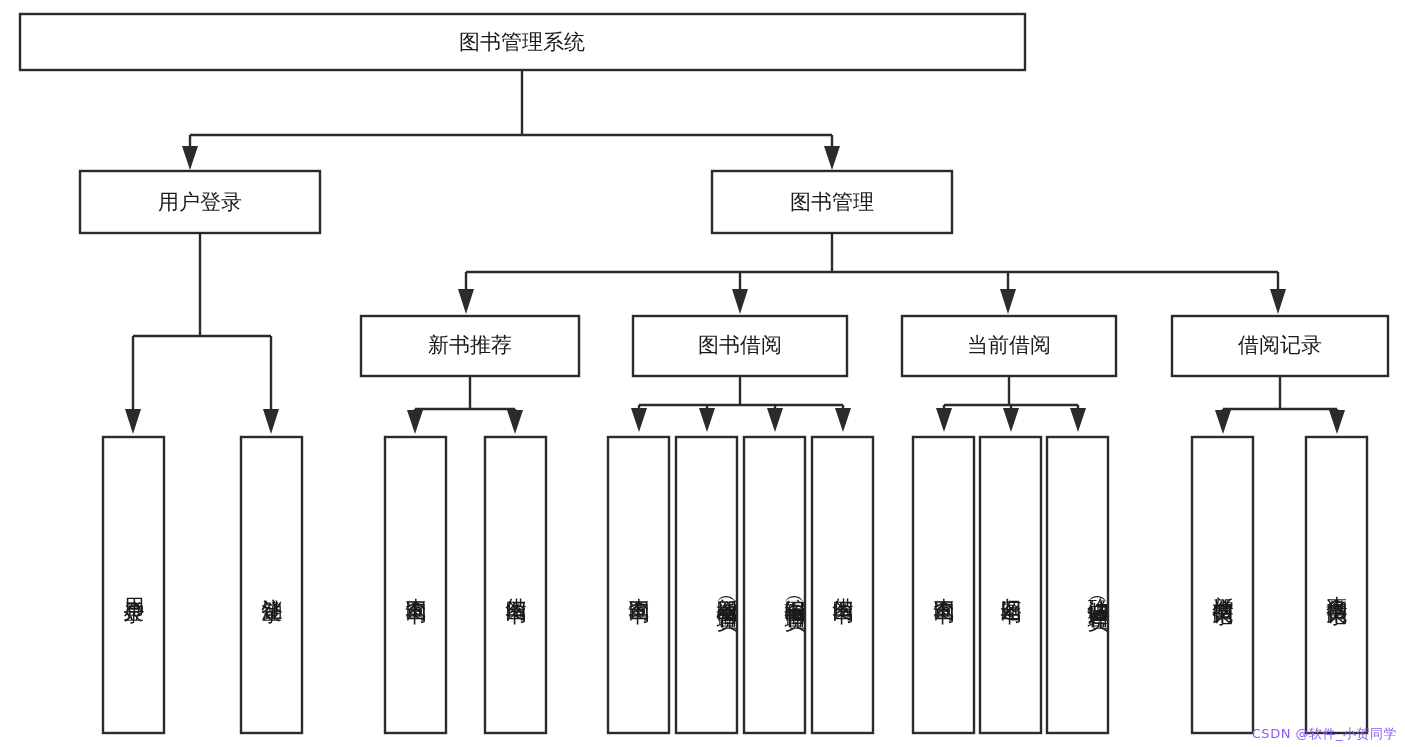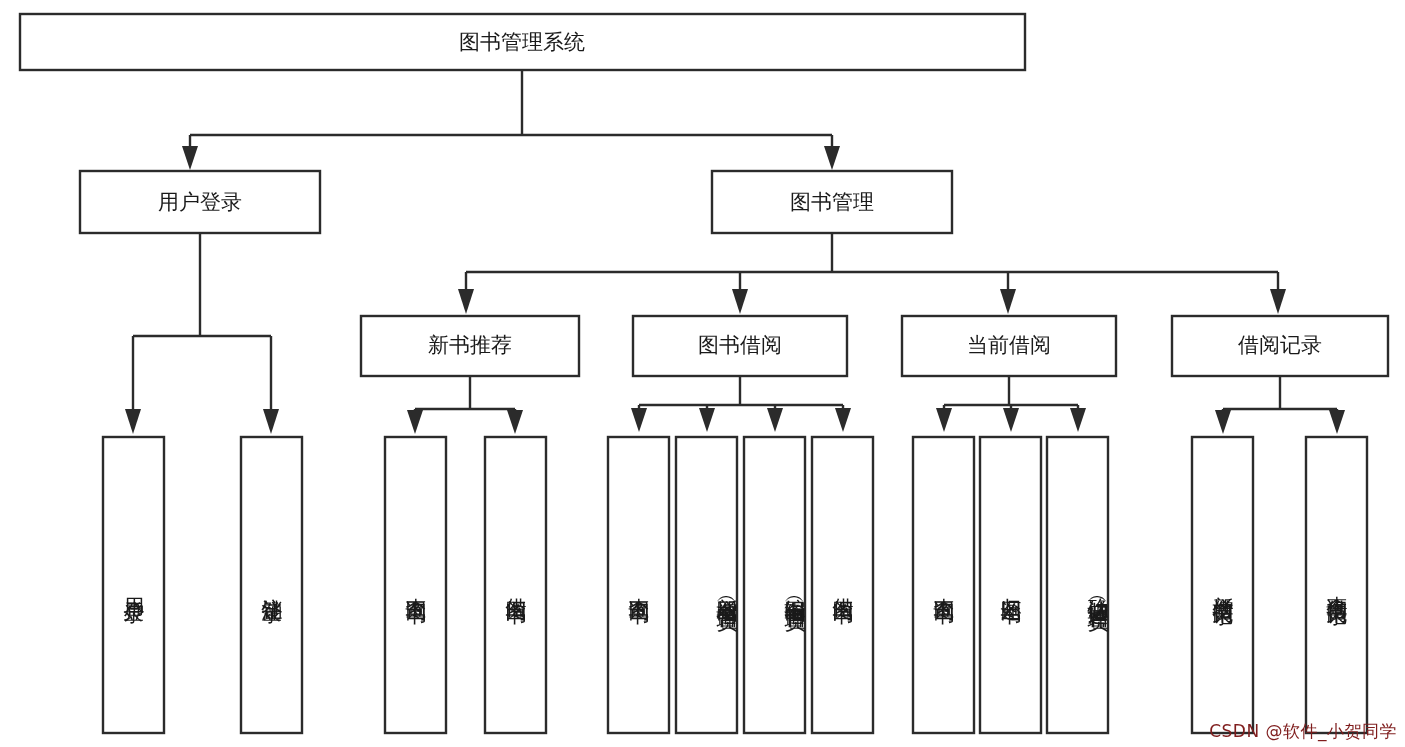--- a/index.html
+++ b/index.html
@@ -65,22 +65,22 @@
     justify-content: center;
     white-space: nowrap;
     pointer-events: none;
     user-select: none;
   }
   #watermark {
     position: absolute;
     right: 8px;
     bottom: 4px;
     font-family: "DejaVu Sans", "Liberation Sans", sans-serif;
-    font-size: 17px;
-    color: #7f1d1d;
+    font-size: 13px;
+    color: #8b5cf6;
     letter-spacing: 0.5px;
     white-space: nowrap;
   }
 </style>
 </head>
 <body>
 
 <div id="diagram-root">
 
   <svg id="tree-svg" viewBox="0 0 1405 747">

